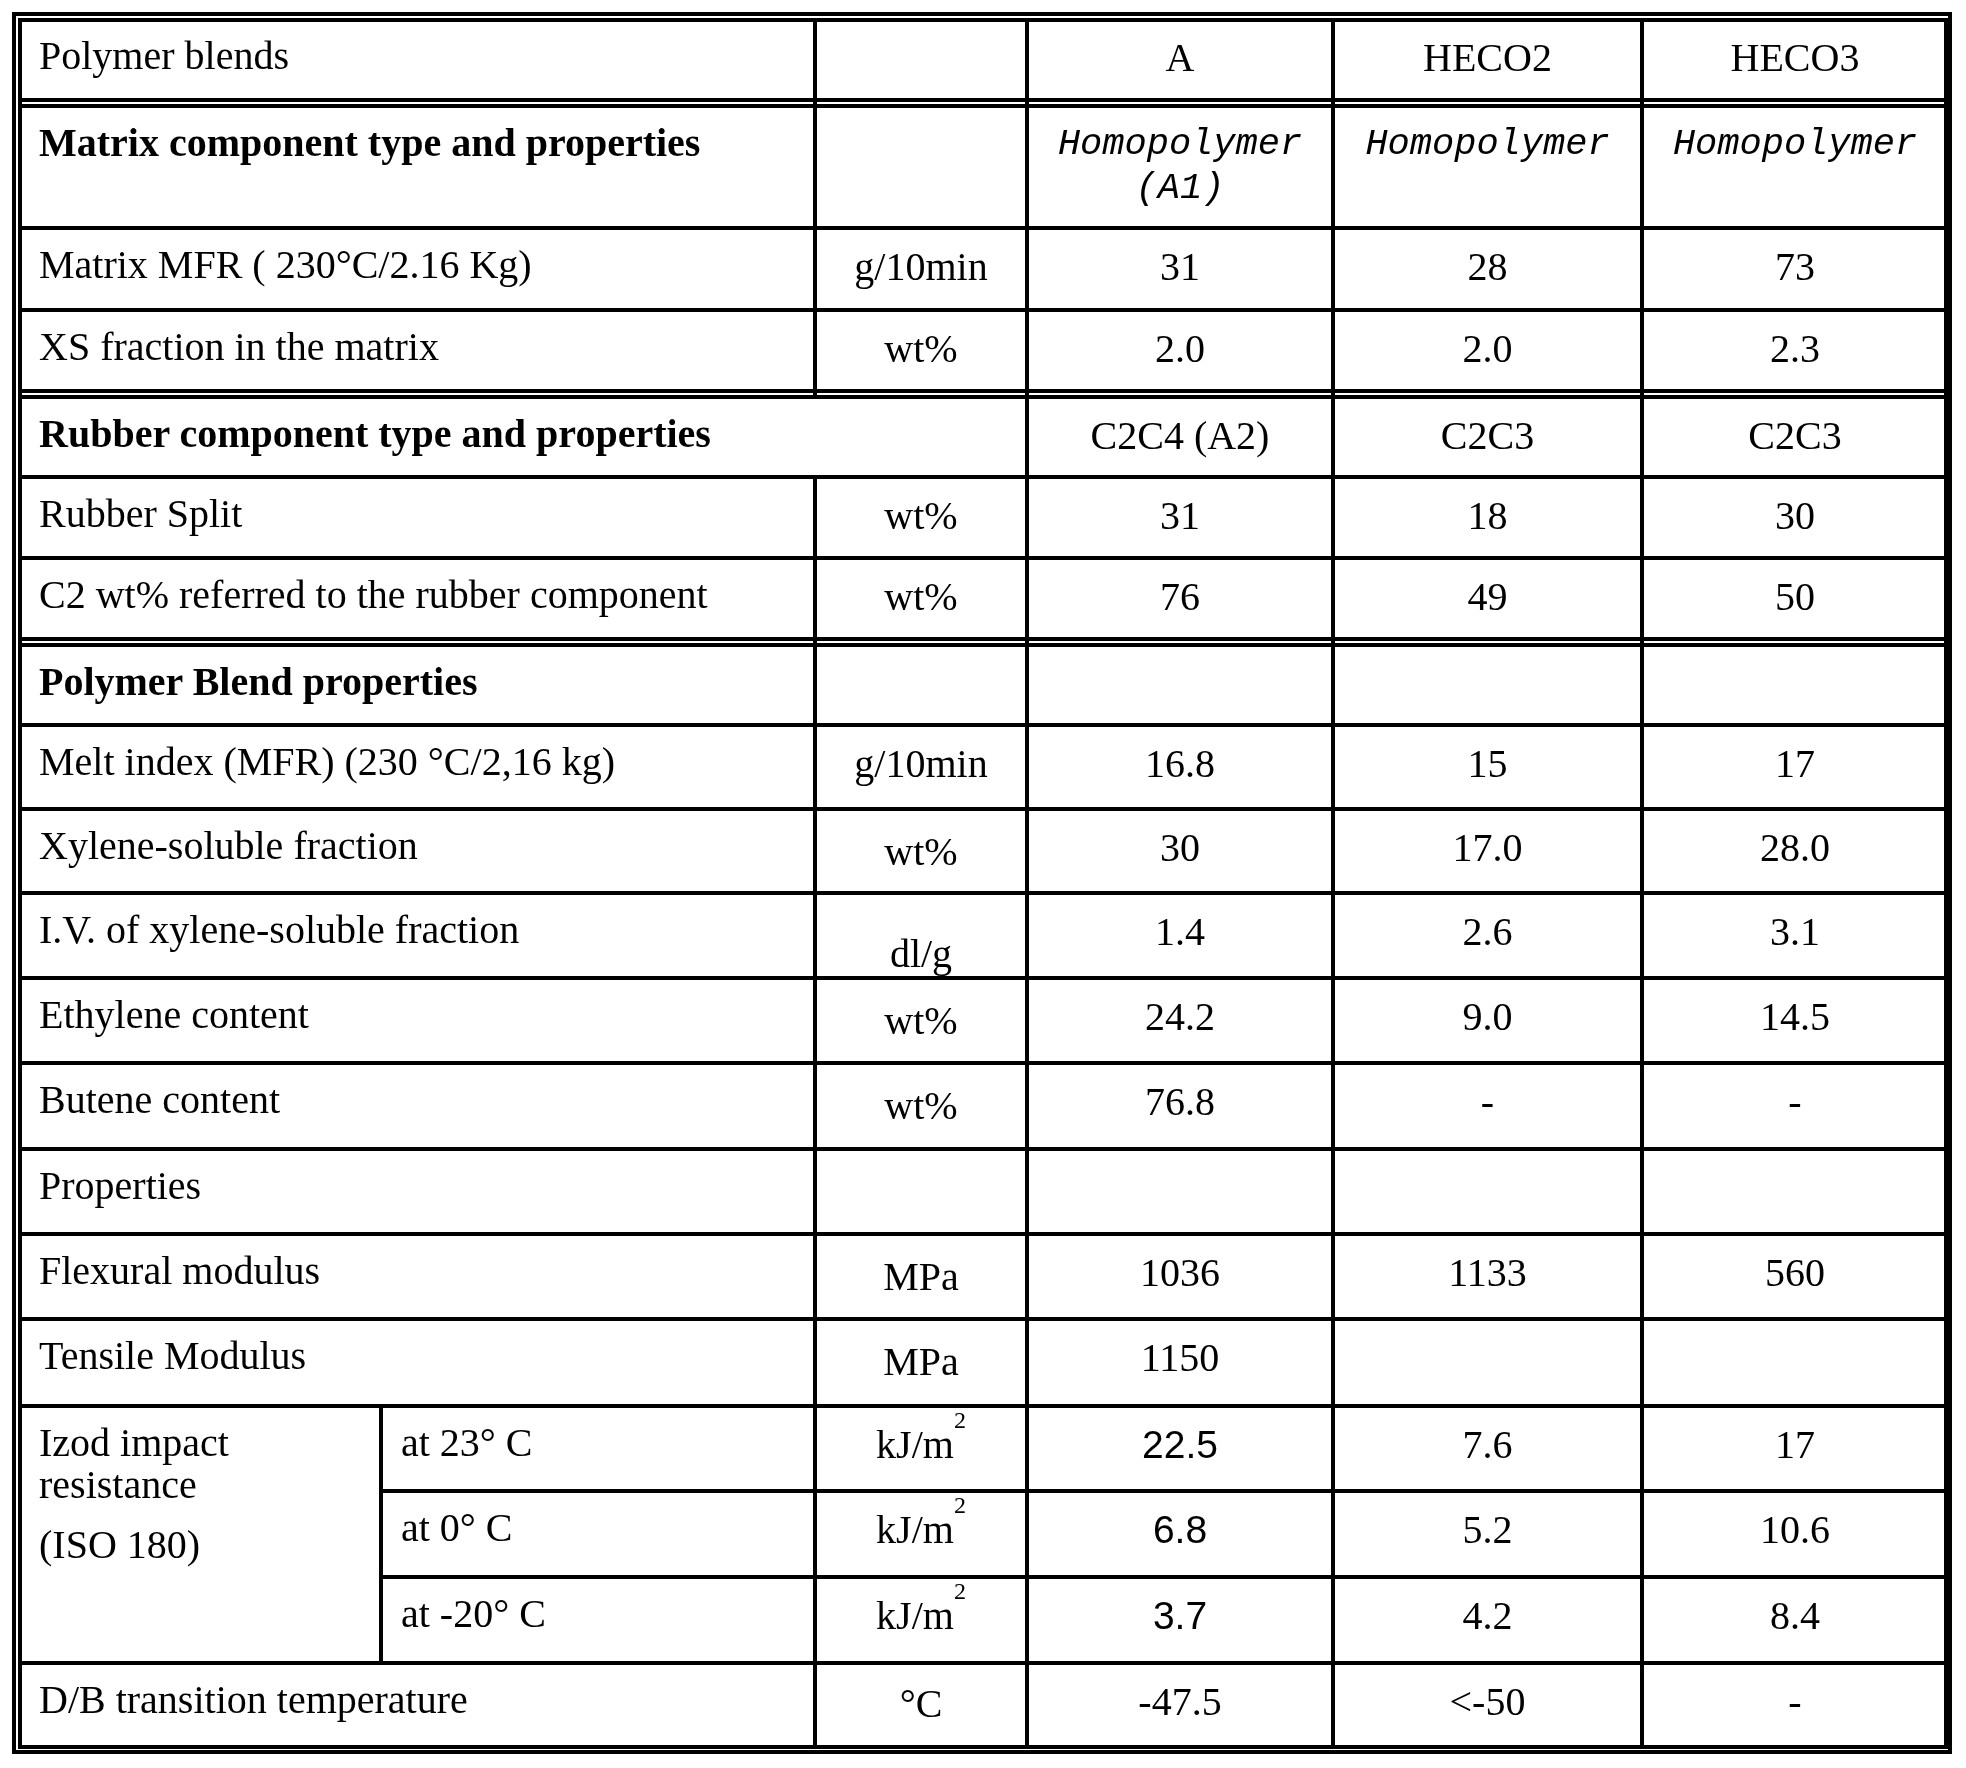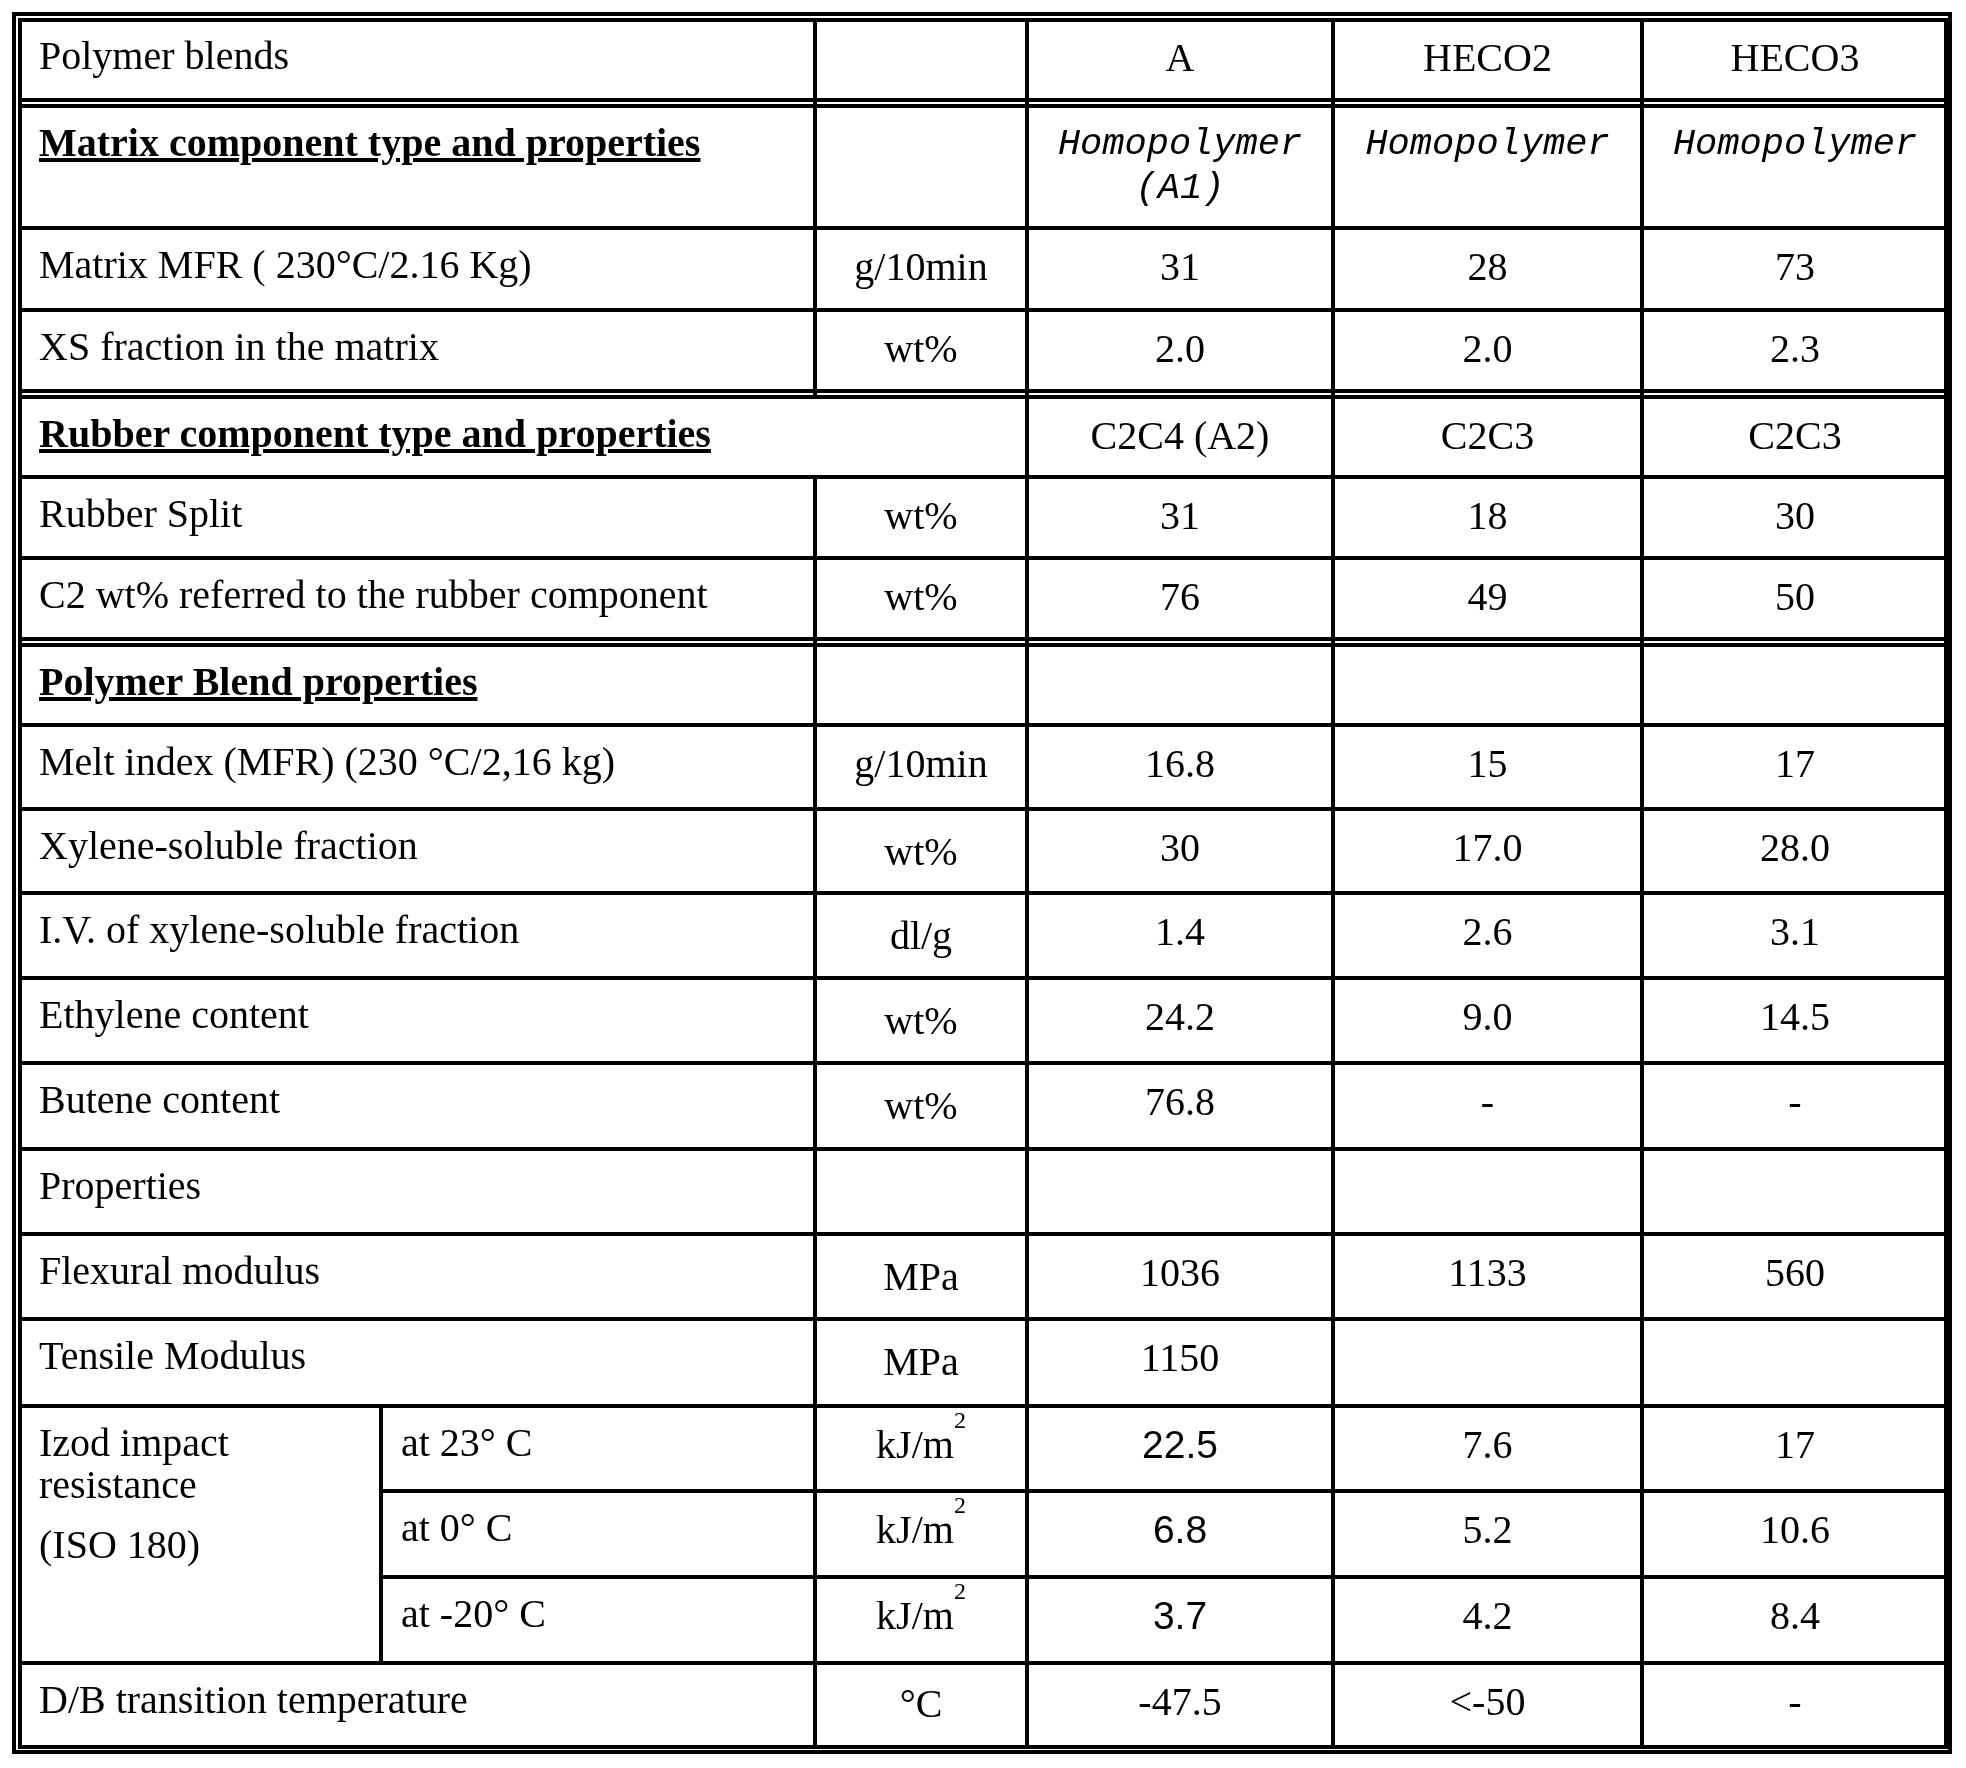--- a/index.html
+++ b/index.html
@@ -8,21 +8,21 @@
   .frame-outer { position:absolute; left:12px; top:12px; width:1940px; height:1742px;
                  box-sizing:border-box; border:4px solid #000; }
   .frame-inner { position:absolute; left:18px; top:18px; width:1930px; height:1731px;
                  box-sizing:border-box; border:4px solid #000; }
   .hl { position:absolute; height:4px; background:#000; }
   .vl { position:absolute; width:4px; background:#000; }
   .cell { position:absolute; box-sizing:border-box; font-size:40px; line-height:46px;
           display:flex; align-items:flex-start; }
   .left { justify-content:flex-start; padding-left:18px; padding-top:12px; }
   .center { justify-content:center; text-align:center; padding-top:14px; }
-  .bold { font-weight:bold;text-decoration:underline; }
+  .bold { font-weight:bold; }
   .sans-it { font-family:Liberation Mono, monospace; font-style:italic; font-size:37px; line-height:44px; }
   .sans { font-family:"Liberation Sans", "DejaVu Sans", sans-serif; font-size:39px; }
   sup { font-size:24px; line-height:0; position:relative; top:-2px; }
 </style>
 </head>
 <body>
 
 <div>
   <div class="frame-outer"></div>
   <div class="frame-inner"></div>
@@ -107,21 +107,21 @@
   <div class="cell center" style="left:1335px;top:727px;width:305px;height:80px">15</div>
   <div class="cell center" style="left:1644px;top:727px;width:302px;height:80px">17</div>
 
   <div class="cell left" style="left:21px;top:811px;width:792px;height:80px">Xylene-soluble fraction</div>
   <div class="cell center" style="left:817px;top:811px;width:208px;height:80px;padding-top:18px">wt%</div>
   <div class="cell center" style="left:1029px;top:811px;width:302px;height:80px">30</div>
   <div class="cell center" style="left:1335px;top:811px;width:305px;height:80px">17.0</div>
   <div class="cell center" style="left:1644px;top:811px;width:302px;height:80px">28.0</div>
 
   <div class="cell left" style="left:21px;top:895px;width:792px;height:81px">I.V. of xylene-soluble fraction</div>
-  <div class="cell center" style="left:817px;top:895px;width:208px;height:81px;padding-top:18px">dl/g</div>
+  <div class="cell center" style="left:817px;top:895px;width:208px;height:81px;padding-top:36px">dl/g</div>
   <div class="cell center" style="left:1029px;top:895px;width:302px;height:81px">1.4</div>
   <div class="cell center" style="left:1335px;top:895px;width:305px;height:81px">2.6</div>
   <div class="cell center" style="left:1644px;top:895px;width:302px;height:81px">3.1</div>
 
   <div class="cell left" style="left:21px;top:980px;width:792px;height:81px">Ethylene content</div>
   <div class="cell center" style="left:817px;top:980px;width:208px;height:81px;padding-top:18px">wt%</div>
   <div class="cell center" style="left:1029px;top:980px;width:302px;height:81px">24.2</div>
   <div class="cell center" style="left:1335px;top:980px;width:305px;height:81px">9.0</div>
   <div class="cell center" style="left:1644px;top:980px;width:302px;height:81px">14.5</div>
 

